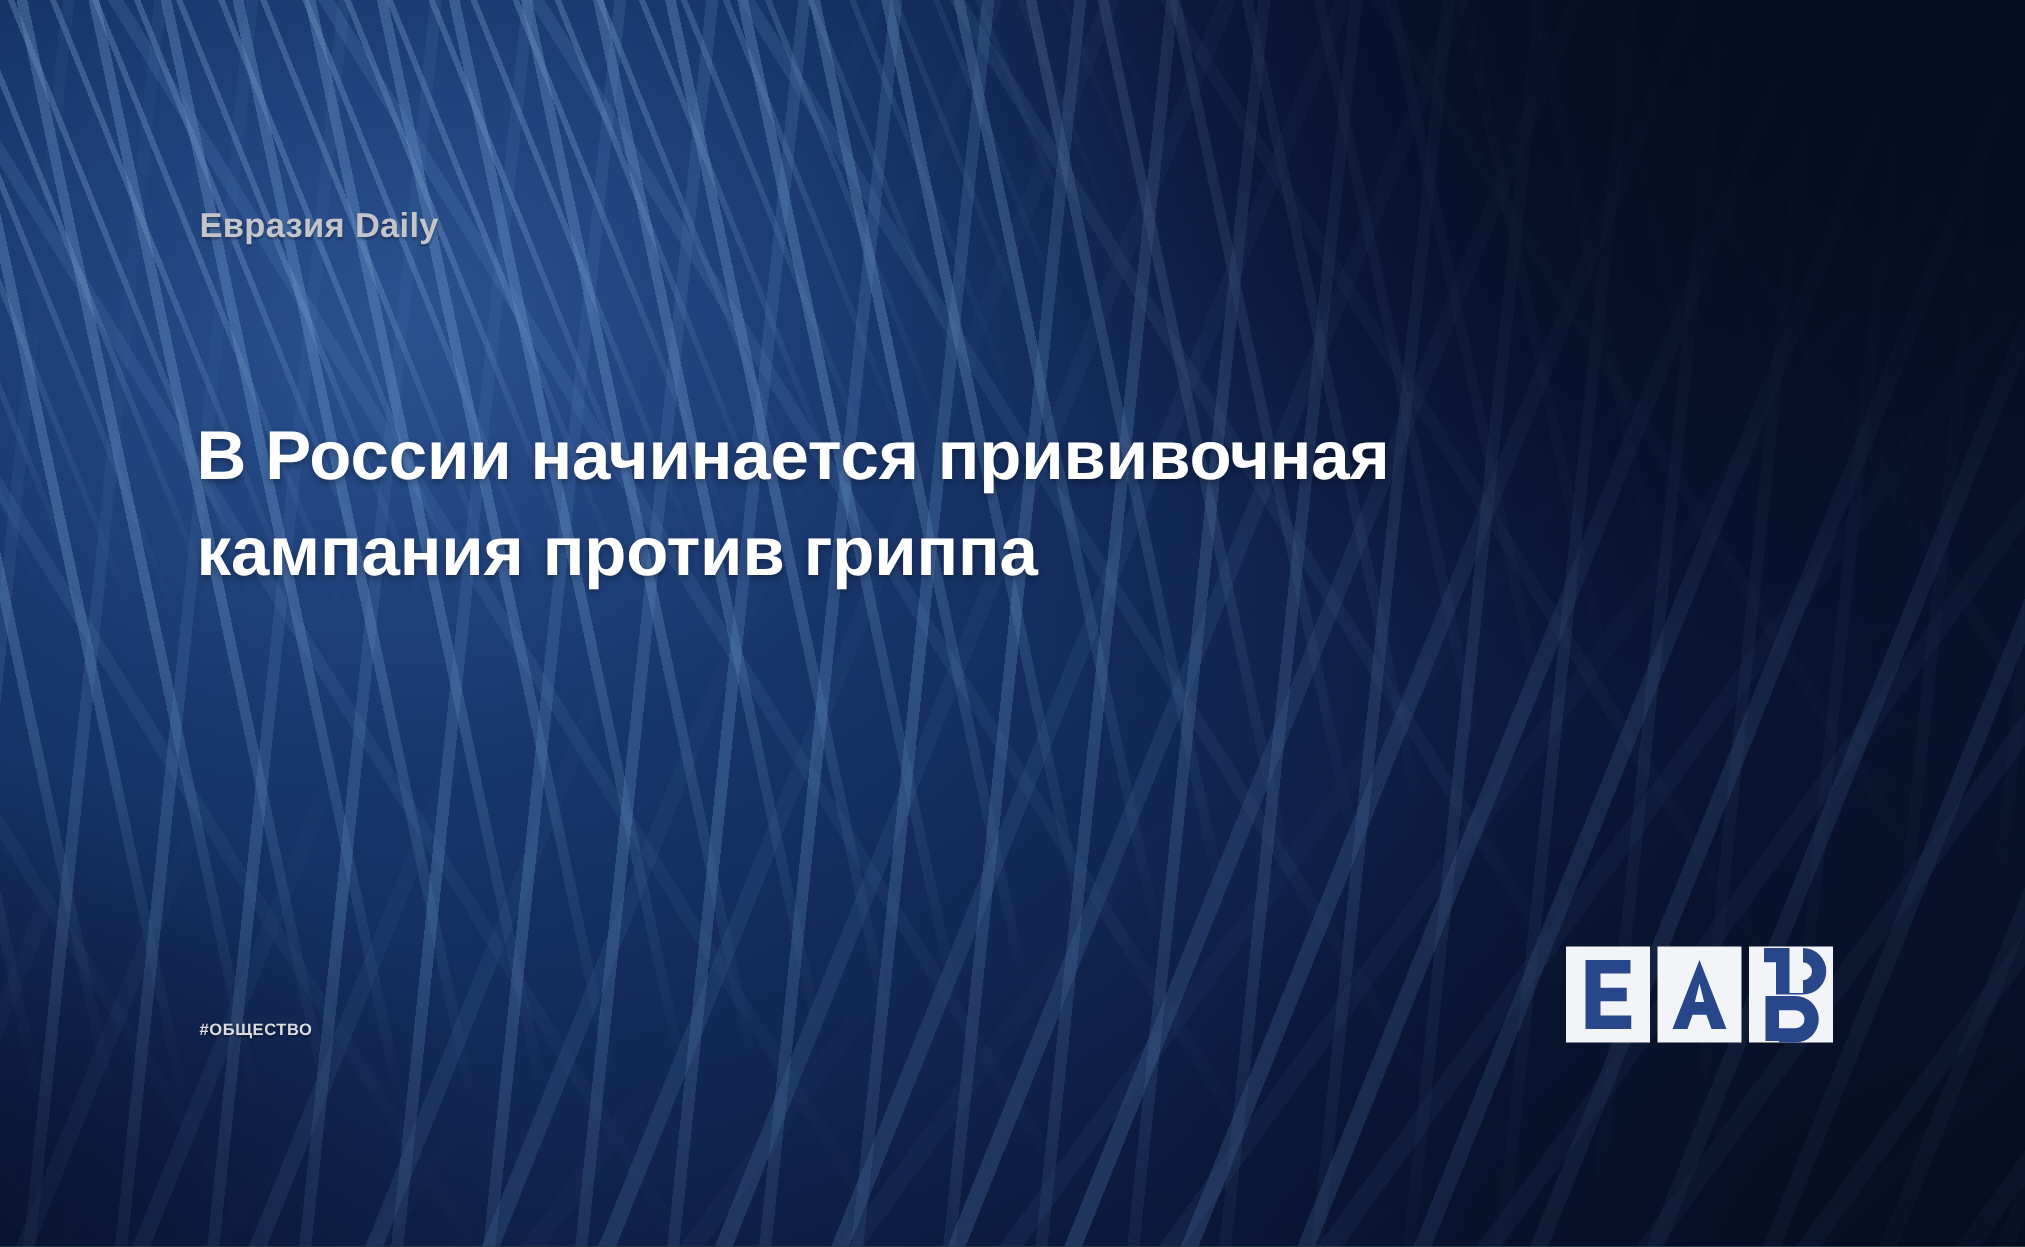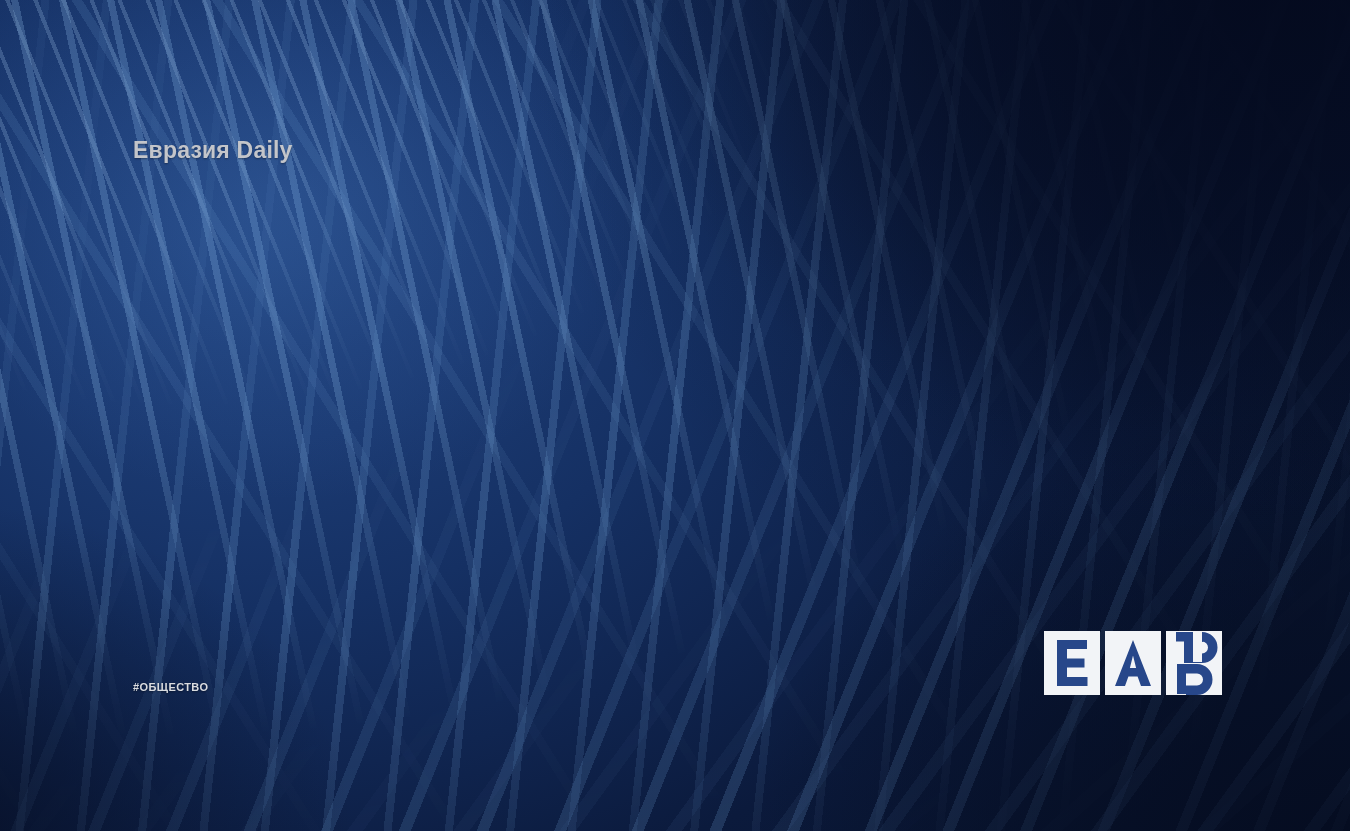--- a/index.html
+++ b/index.html
@@ -239,20 +239,21 @@
   <div class="bg-layer trail-dim"></div>
   <div class="bg-layer bg-glow"></div>
   <div class="bg-layer bg-vignette-tr"></div>
   <div class="bg-layer bg-vignette-br"></div>
   <div class="bg-layer bg-vignette-bl"></div>
 
   <div class="content">
 
     <div class="brand">Евразия Daily</div>
 
+    <h1 class="headline">В России начинается прививочная кампания против гриппа</h1>
 
     <div class="category">#ОБЩЕСТВО</div>
 
     <div class="logo">
 
       <div class="logo-tile">
         <svg viewBox="0 0 56 64" xmlns="http://www.w3.org/2000/svg">
           <path class="logo-glyph" d="M13 9 h30 v9 H23 v9.5 h17.5 v9 H23 V46 h20.5 v9 H13 Z"></path>
         </svg>
       </div>

